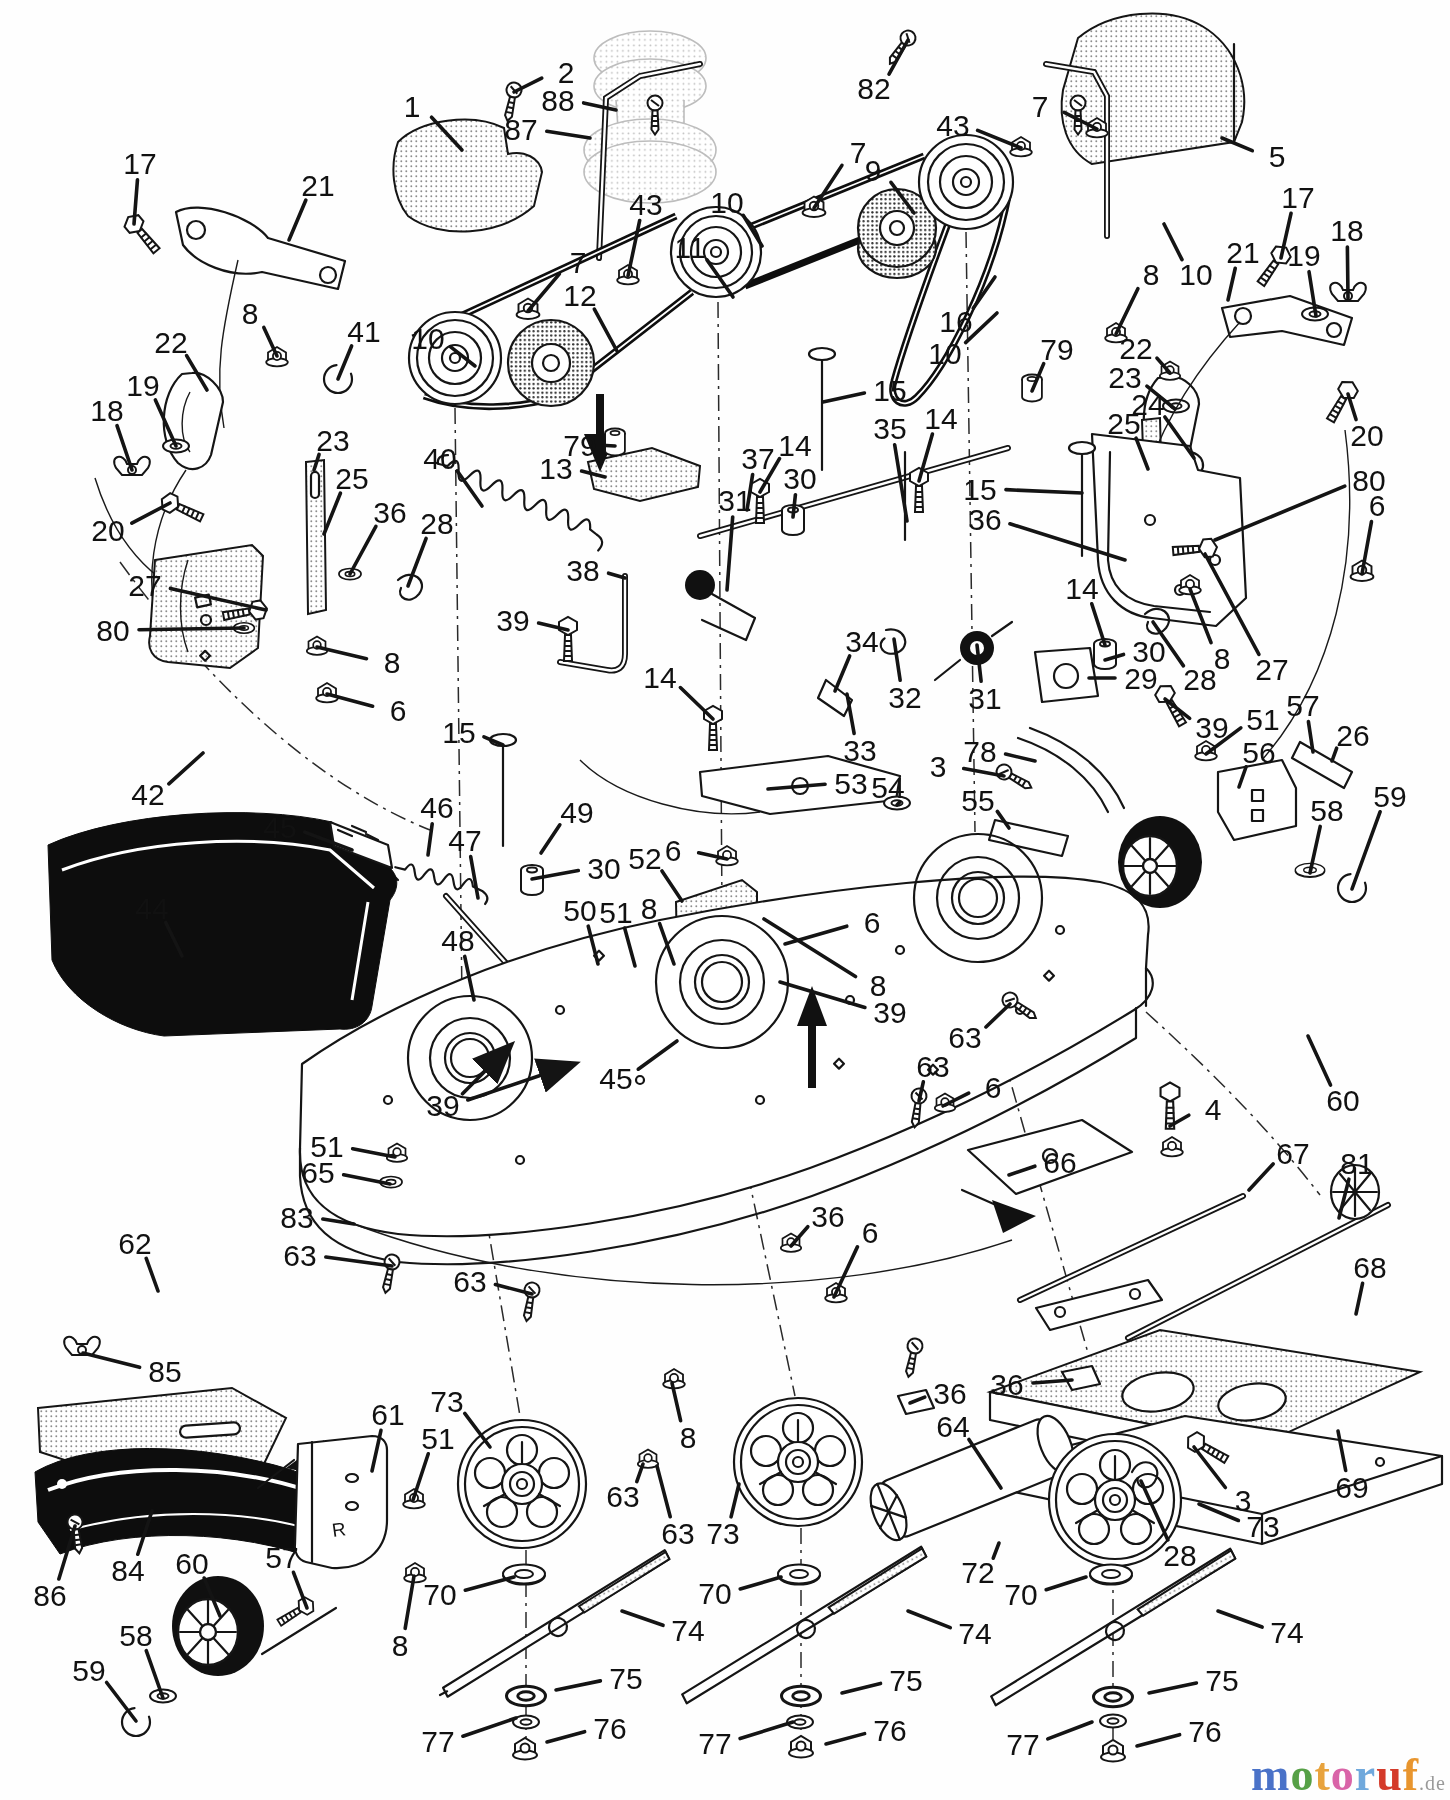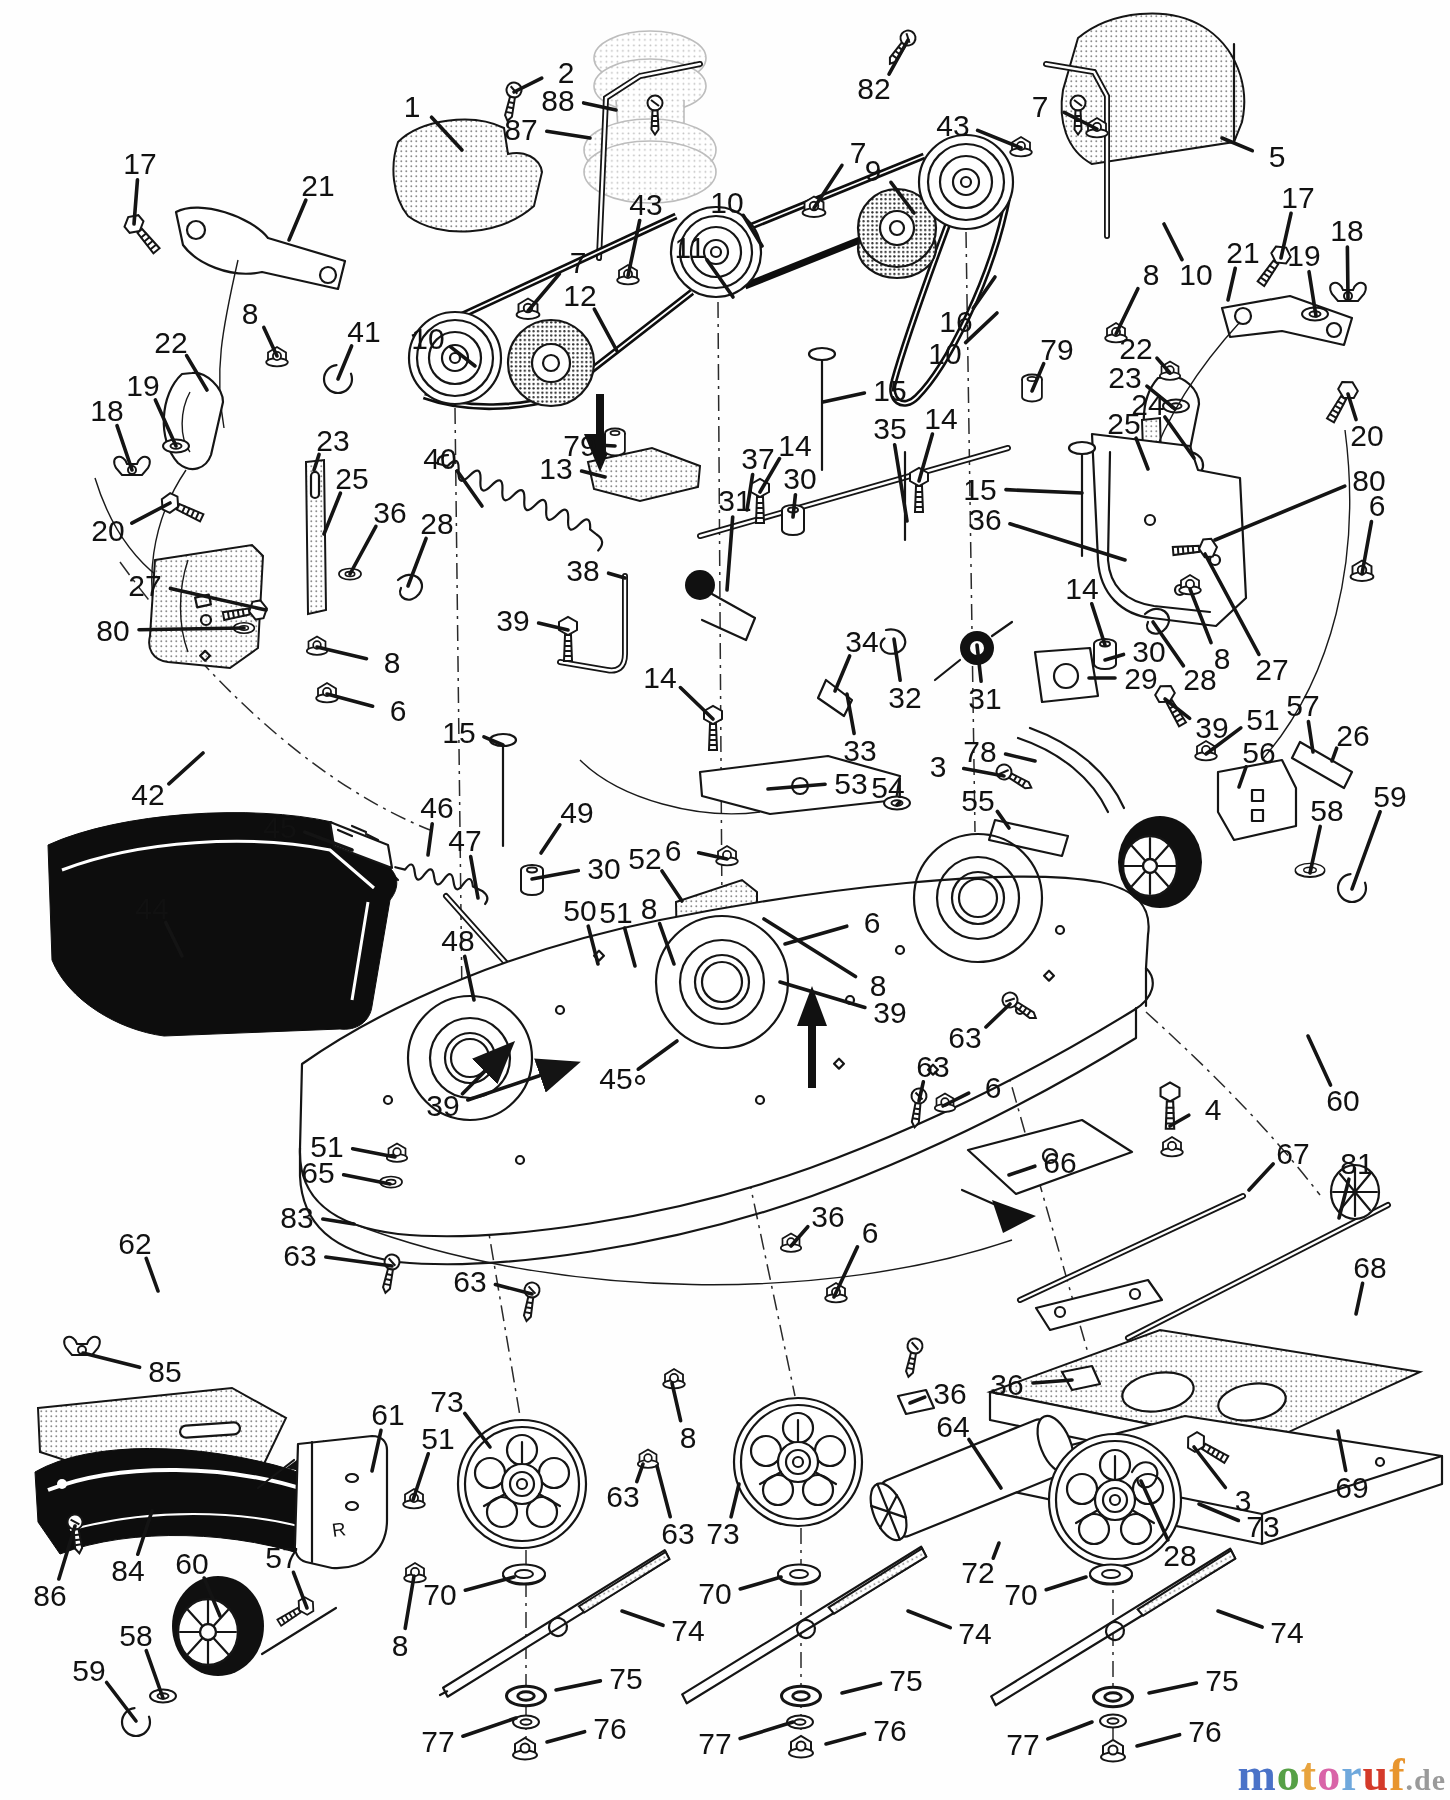--- a/index.html
+++ b/index.html
@@ -16,21 +16,21 @@
   svg .beltc{stroke:#fff;stroke-width:1.8;fill:none;}
   svg .blk{fill:#0d0d0d;stroke:#0d0d0d;}
   svg .dots{fill:url(#pdots);stroke:#151515;stroke-width:2;}
   svg .speck{fill:url(#pspeck);stroke:#151515;stroke-width:2.2;}
   svg .ghost{fill:url(#pghost);stroke:#bdbdbd;stroke-width:1.6;}
   svg .f{fill:#fff;stroke:#151515;stroke-width:2;}
   svg .rod{stroke:#151515;stroke-width:6;fill:none;stroke-linecap:round;}
   svg .rodc{stroke:#fff;stroke-width:2.4;fill:none;stroke-linecap:round;}
   .watermark{position:absolute;right:4px;bottom:2px;font-family:"Liberation Serif","DejaVu Serif",serif;
         font-weight:bold;font-size:46px;letter-spacing:1px;line-height:1;}
-  .watermark .wm-de{font-size:30px;font-weight:bold;}
+  .watermark .wm-de{font-size:20px;font-weight:normal;}
 </style>
 </head>
 <body>
 
 <div class="page">
 <svg id="art" viewBox="0 0 1450 1800" width="1450" height="1800">
   <defs>
     <pattern id="pdots" width="5" height="5" patternUnits="userSpaceOnUse">
       <rect width="5" height="5" fill="#fff"></rect>
           <circle cx="1.3" cy="1.3" r="0.95" fill="#8d8d8d"></circle>

